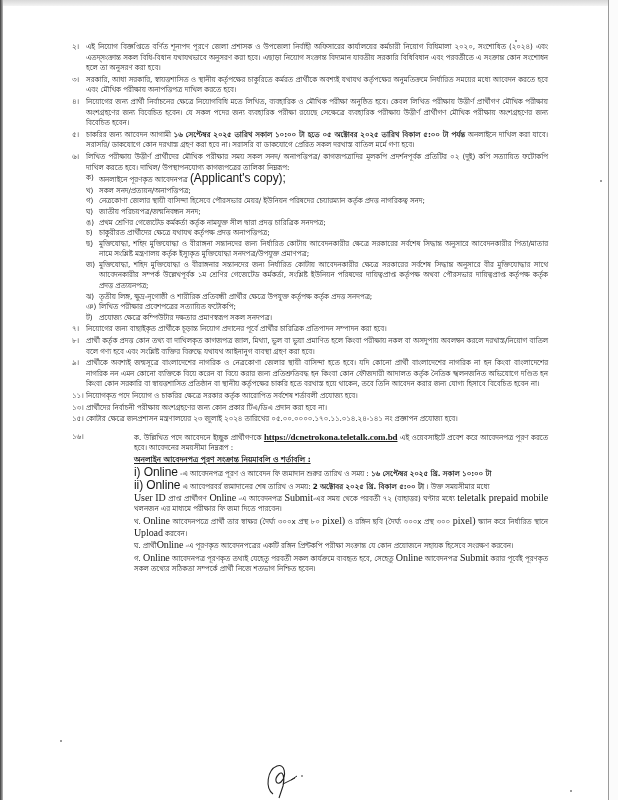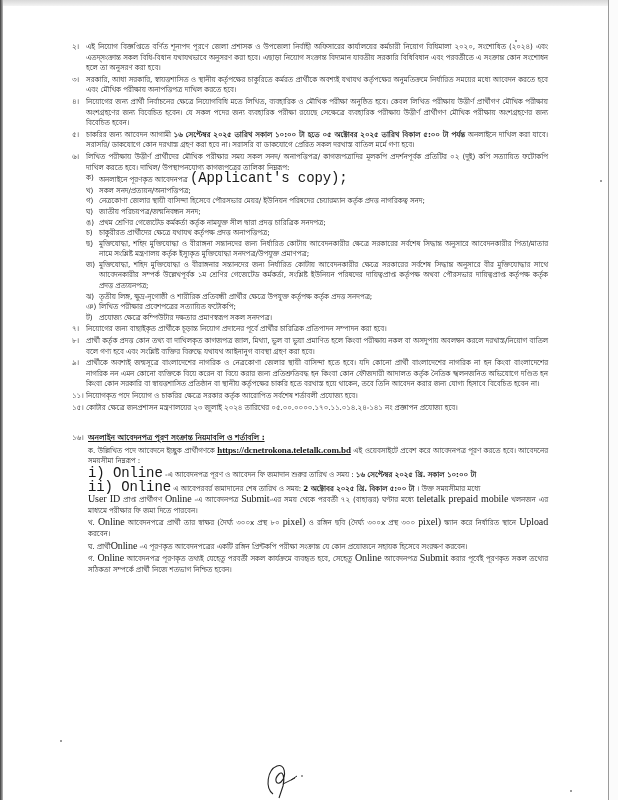--- a/index.html
+++ b/index.html
@@ -28,25 +28,25 @@
     font-size: 7.2px; line-height: 10.6px;
     letter-spacing: -0.1px;
   }
   .item { display: flex; margin-bottom: 1px; }
   .num { flex: 0 0 14px; }
   .body { flex: 1; text-align: justify; }
   .sub { display: flex; margin-left: 0; }
   .sublabel { flex: 0 0 13px; }
   .subbody { flex: 1; text-align: justify; }
   .bold { font-weight: bold; }
-  .latin { font-family: Liberation Mono, monospace; font-size: 14px; }
+  .latin { font-family: Liberation Sans, sans-serif; font-size: 12px; }
   .latin-big { font-family: "Liberation Serif", serif; font-size: 10px; }
   .link { font-family: "Liberation Serif", serif; font-weight: bold; text-decoration: underline; font-size: 9px; }
   .heading { font-weight: bold; text-decoration: underline; font-size: 7.6px; }
-  .sec16 { margin-top: 20px; }
+  .sec16 { margin-top: 7px; gap: 46px; }
   .online-block { margin-left: 2px; }
   .online-block p { margin: 0 0 1px 0; text-align: justify; }
   .signature {
     position: absolute; left: 255px; top: 760px; width: 60px; height: 40px;
   }
   .dot { position: absolute; width: 1.5px; height: 1.5px; background: #888; border-radius: 50%; }
 </style>
 </head>
 <body>
 
@@ -137,29 +137,33 @@
   </div>
   <div class="item">
     <span class="num">৯।</span>
     <span class="body">প্রার্থীকে অবশ্যই জন্মসূত্রে বাংলাদেশের নাগরিক ও নেত্রকোণা জেলার স্থায়ী বাসিন্দা হতে হবে। যদি কোনো প্রার্থী বাংলাদেশের নাগরিক না হন কিংবা বাংলাদেশের নাগরিক নন এমন কোনো ব্যক্তিকে বিয়ে করেন বা বিয়ে করার জন্য প্রতিশ্রুতিবদ্ধ হন কিংবা কোন ফৌজদারী আদালত কর্তৃক নৈতিক স্খলনজনিত অভিযোগে দণ্ডিত হন কিংবা কোন সরকারি বা স্বায়ত্তশাসিত প্রতিষ্ঠান বা স্থানীয় কর্তৃপক্ষের চাকরি হতে বরখাস্ত হয়ে থাকেন, তবে তিনি আবেদন করার জন্য যোগ্য হিসাবে বিবেচিত হবেন না।</span>
   </div>
   <div class="item">
     <span class="num">১১।</span>
     <span class="body">নিয়োগকৃত পদে নিয়োগ ও চাকরির ক্ষেত্রে সরকার কর্তৃক আরোপিত সর্বশেষ শর্তাবলী প্রযোজ্য হবে।</span>
   </div>
   <div class="item">
+    <span class="num">১৩।</span>
+    <span class="body">প্রার্থীদের নির্বাচনী পরীক্ষায় অংশগ্রহণের জন্য কোন প্রকার টিএ/ডিএ প্রদান করা হবে না।</span>
+  </div>
+  <div class="item">
     <span class="num">১৫।</span>
     <span class="body">কোটার ক্ষেত্রে জনপ্রশাসন  মন্ত্রণালয়ের ২৩ জুলাই ২০২৪ তারিখের ০৫.০০.০০০০.১৭০.১১.০১৪.২৪-১৪১ নং প্রজ্ঞাপন প্রযোজ্য হবে।</span>
   </div>
 
   <div class="item sec16">
     <span class="num">১৬।</span>
     <div class="body online-block">
+      <p><span>ক. উল্লিখিত পদে আবেদনে ইচ্ছুক প্রার্থীগণকে </span><span class="link">https://dcnetrokona.teletalk.com.bd</span><span> এই ওয়েবসাইটে প্রবেশ করে আবেদনপত্র পূরণ করতে হবে। আবেদনের সময়সীমা নিম্নরূপ :</span></p>
       <p><span class="heading">অনলাইন আবেদনপত্র পূরণ সংক্রান্ত নিয়মাবলি ও শর্তাবলি :</span></p>
-      <p><span>ক. উল্লিখিত পদে আবেদনে ইচ্ছুক প্রার্থীগণকে </span><span class="link">https://dcnetrokona.teletalk.com.bd</span><span> এই ওয়েবসাইটে প্রবেশ করে আবেদনপত্র পূরণ করতে হবে। আবেদনের সময়সীমা নিম্নরূপ :</span></p>
       <p><span class="latin">i) Online</span><span> -এ আবেদনপত্র পূরণ ও আবেদন ফি জমাদান শুরুর তারিখ ও সময় : </span><span class="bold">১৬ সেপ্টেম্বর ২০২৫ খ্রি. সকাল ১০:০০ টা</span></p>
       <p><span class="latin">ii) Online</span><span> এ আবেপরবর্র জমাদানের শেষ  তারিখ ও সময়: </span><span class="bold">2 অক্টোবর ২০২৫ খ্রি. বিকাল ৫:০০ টা</span><span> । উক্ত সময়সীমার মধ্যে</span>
         <br><span class="latin-big">User ID</span><span> প্রাপ্ত প্রার্থীগণ </span><span class="latin-big">Online</span><span> -এ আবেদনপত্র </span><span class="latin-big">Submit</span><span>-এর সময় থেকে পরবর্তী ৭২ (বাহাত্তর) ঘণ্টার মধ্যে </span><span class="latin-big">teletalk prepaid mobile</span><span> খলনজন এর মাধ্যমে পরীক্ষার ফি জমা দিতে পারবেন।</span></p>
       <p><span>খ. </span><span class="latin-big">Online</span><span> আবেদনপত্রে প্রার্থী তার স্বাক্ষর (দৈর্ঘ্য ৩০০x প্রস্থ ৮০ </span><span class="latin-big">pixel)</span><span> ও রঙ্গিন ছবি (দৈর্ঘ্য ৩০০x প্রস্থ ৩০০ </span><span class="latin-big">pixel)</span><span> স্ক্যান করে নির্ধারিত স্থানে </span><span class="latin-big">Upload</span><span> করবেন।</span></p>
       <p><span>ঘ.  প্রার্থী</span><span class="latin-big">Online</span><span> -এ পূরণকৃত আবেদনপত্রের একটি রঙ্গিন প্রিন্টকপি পরীক্ষা সংক্রান্ত যে কোন প্রয়োজনে সহায়ক হিসেবে সংরক্ষণ করবেন।</span></p>
       <p><span>গ. </span><span class="latin-big">Online</span><span> আবেদনপত্র পূরণকৃত তথ্যই যেহেতু পরবর্তী সকল কার্যক্রমে ব্যবহৃত হবে, সেহেতু </span><span class="latin-big">Online</span><span> আবেদনপত্র </span><span class="latin-big">Submit</span><span> করার পূর্বেই পূরণকৃত সকল তথ্যের সঠিকতা সম্পর্কে প্রার্থী নিজে শতভাগ নিশ্চিত হবেন।</span></p>
     </div>
   </div>
 </div>
 

